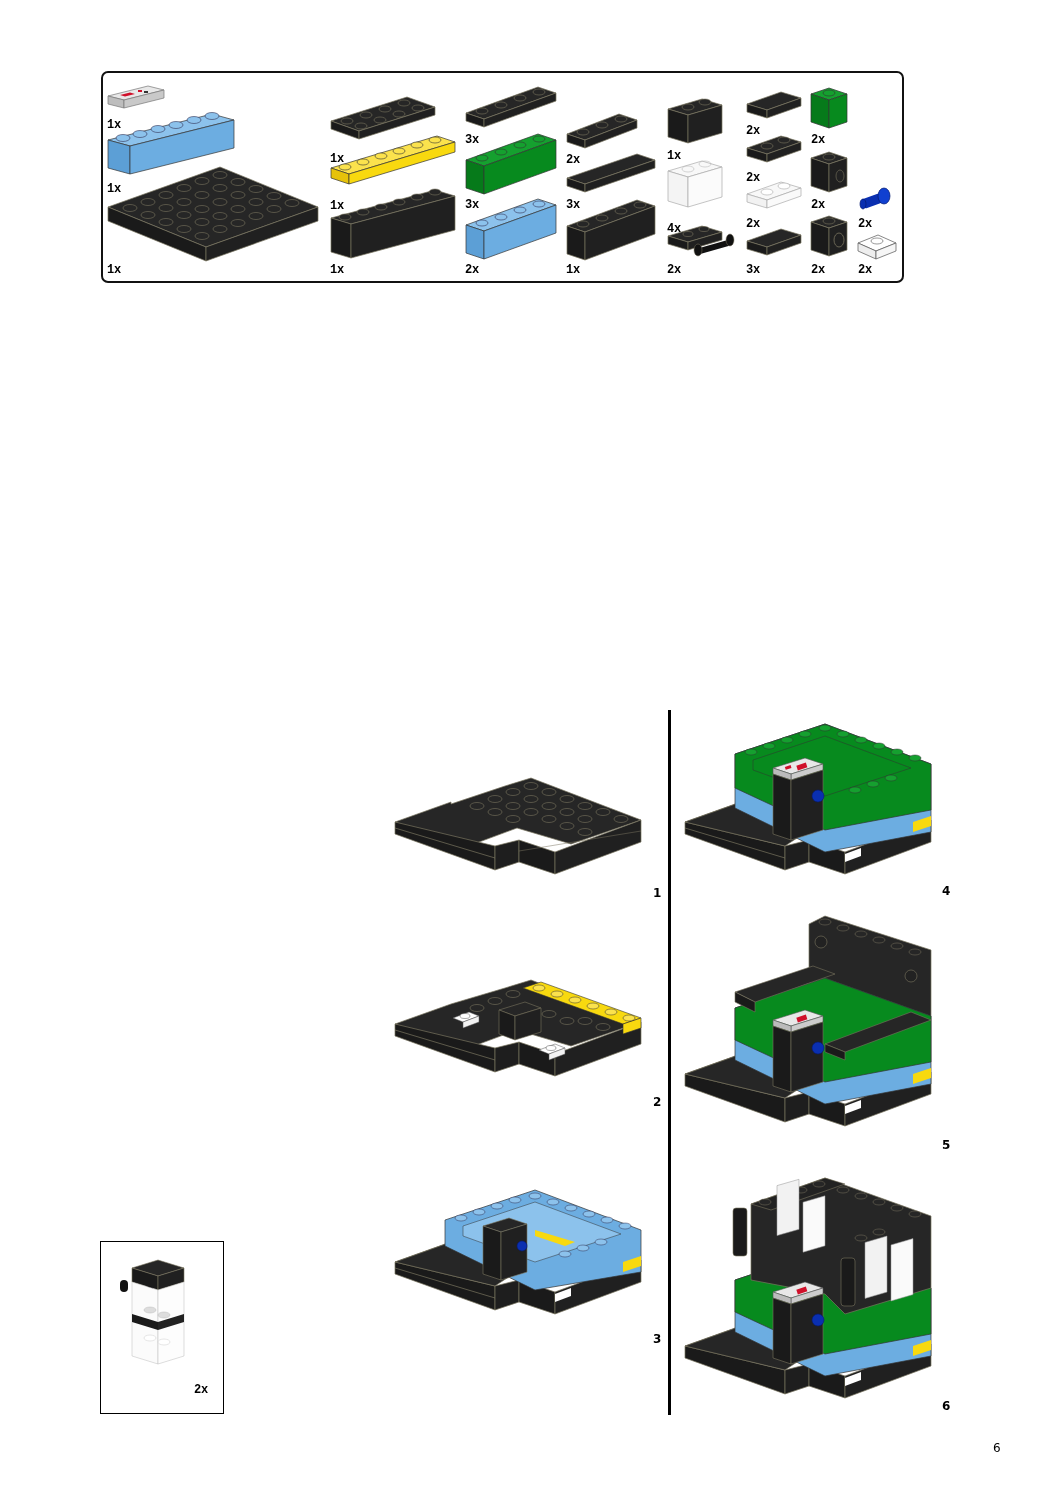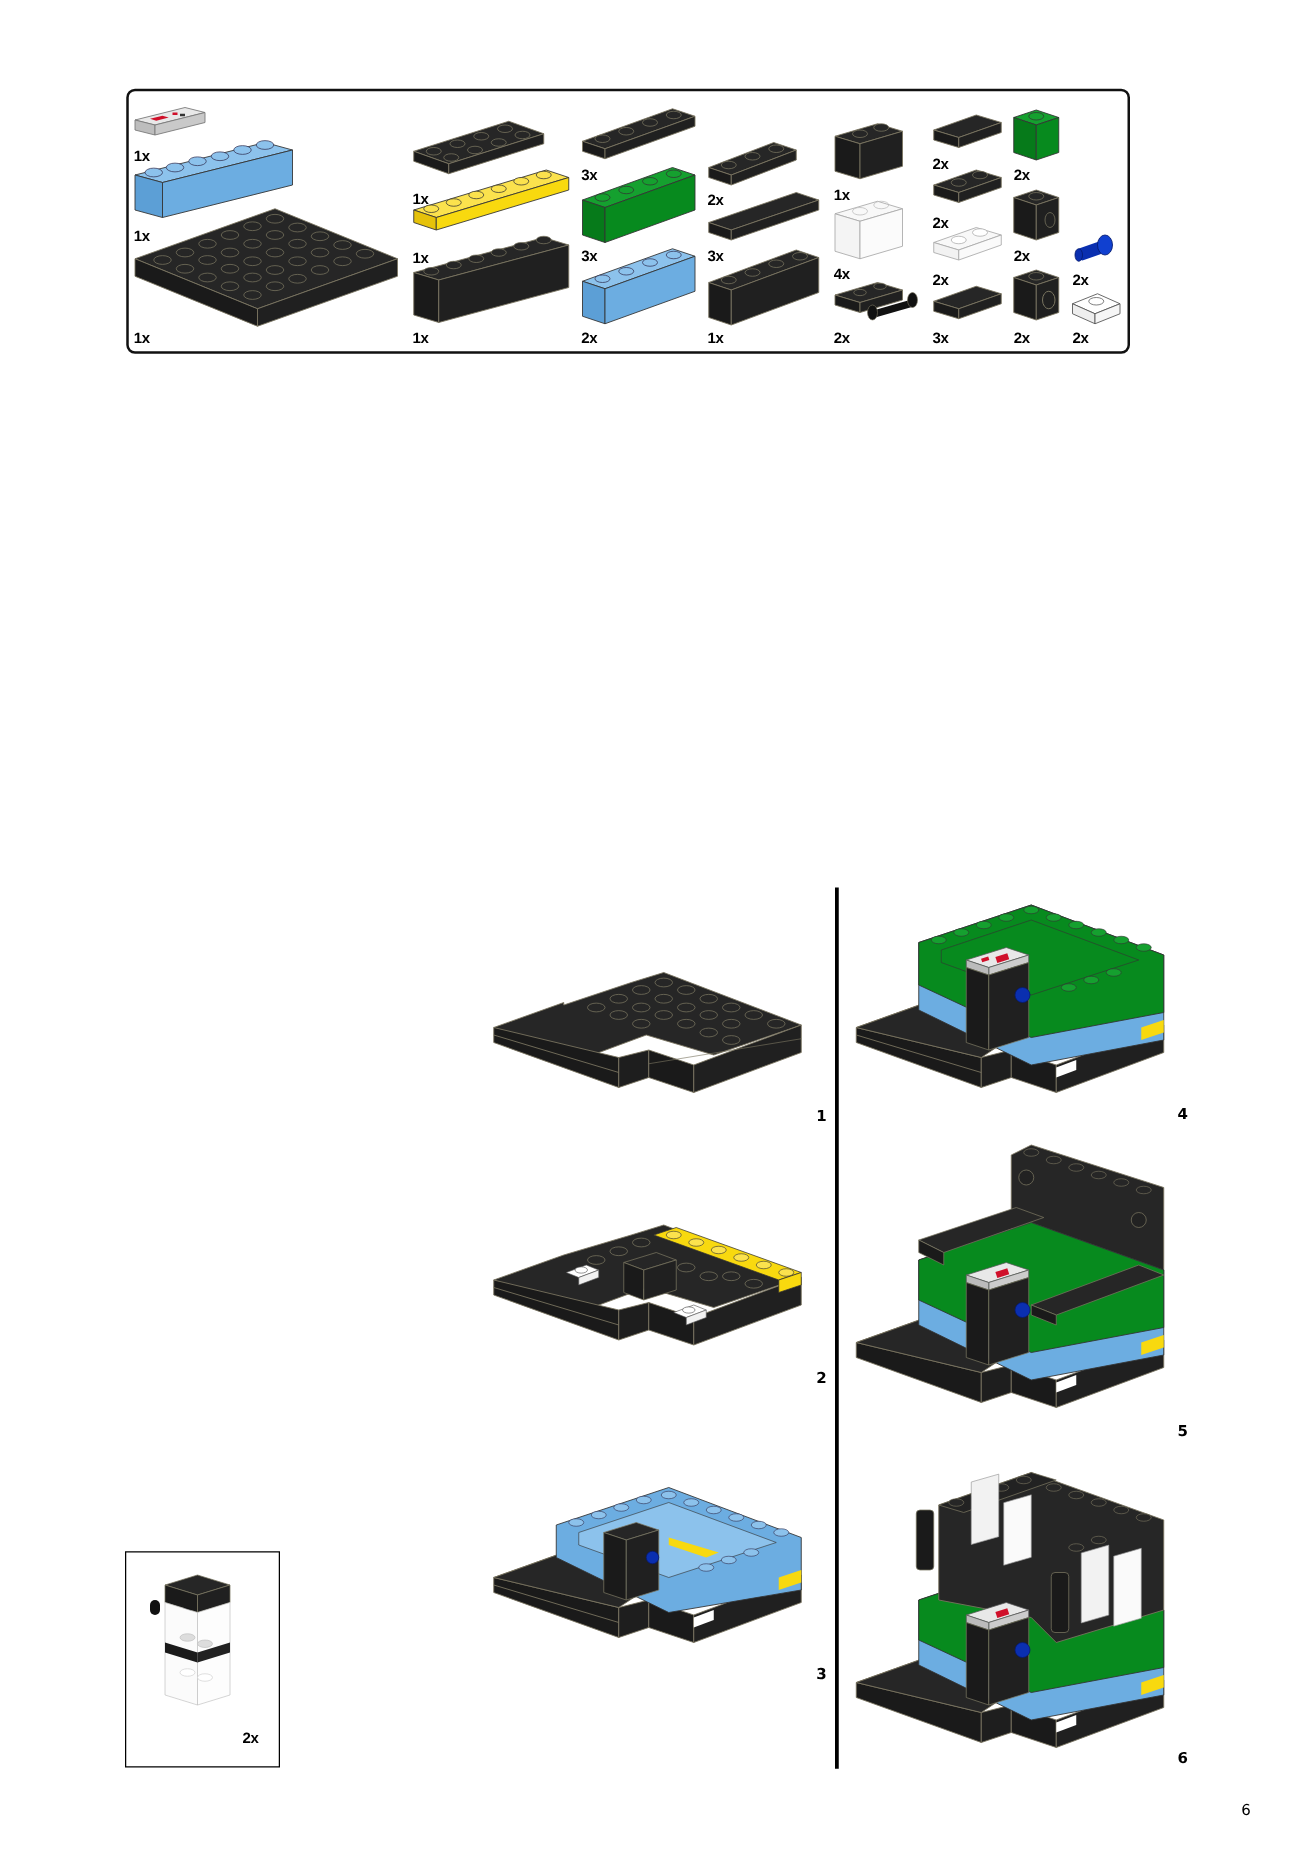--- a/index.html
+++ b/index.html
@@ -1,18 +1,18 @@
 <!DOCTYPE html>
 <html><head>
 <meta charset="utf-8">
 <style>
   html,body{margin:0;padding:0;background:#fff;}
   body{width:1050px;height:1485px;position:relative;overflow:hidden;font-family:"Liberation Sans",sans-serif;}
   .parts-box{position:absolute;left:101px;top:71px;width:803px;height:212px;border:2px solid #111;border-radius:7px;box-sizing:border-box;background:#fff;}
-  .qty{position:absolute;font-family:Liberation Sans, sans-serif;font-weight:bold;font-size:12px;color:#000;letter-spacing:-0.3px;}
+  .qty{position:absolute;font-family:Liberation Mono, monospace;font-weight:bold;font-size:12px;color:#000;letter-spacing:-0.3px;}
   .step-num{position:absolute;font-family:"DejaVu Sans",sans-serif;font-weight:bold;font-size:12px;color:#000;}
   .divider{position:absolute;left:668px;top:710px;width:3px;height:705px;background:#000;}
   .subasm{position:absolute;left:100px;top:1241px;width:124px;height:173px;border:1px solid #000;box-sizing:border-box;background:#fff;}
   .page-num{position:absolute;left:993px;top:1441px;font-family:"DejaVu Sans",sans-serif;font-size:12px;color:#000;}
   svg{position:absolute;overflow:visible;}
 </style>
 </head>
 <body>
 
 <div class="parts-box"></div>
@@ -212,21 +212,21 @@
 
 <svg style="left:668px;top:155px;" width="56" height="56" viewBox="0 0 56 56">
   <polygon points="0,16 34,6 54,12 20,22" fill="#f8f8f8" stroke="#aaa" stroke-width="0.7"></polygon>
   <polygon points="0,16 20,22 20,52 0,46" fill="#f4f4f4" stroke="#aaa" stroke-width="0.7"></polygon>
   <polygon points="20,22 54,12 54,42 20,52" fill="#fbfbfb" stroke="#aaa" stroke-width="0.7"></polygon>
   <g fill="none" stroke="#bbb" stroke-width="0.6">
       <ellipse cx="20" cy="14" rx="6" ry="3"></ellipse>
       <ellipse cx="37" cy="9" rx="6" ry="3"></ellipse>
     </g>
 </svg>
-<div class="qty" style="left:667px;top:212px;">4x</div>
+<div class="qty" style="left:667px;top:222px;">4x</div>
 
 <svg style="left:668px;top:222px;" width="70" height="36" viewBox="0 0 70 36">
   <polygon points="0,14 34,4 54,10 20,20" fill="#262626" stroke="#7a7560" stroke-width="0.7"></polygon>
   <polygon points="0,14 20,20 20,28 0,22" fill="#1a1a1a" stroke="#7a7560" stroke-width="0.7"></polygon>
   <polygon points="20,20 54,10 54,18 20,28" fill="#202020" stroke="#7a7560" stroke-width="0.7"></polygon>
   <g fill="#262626" stroke="#7a7560" stroke-width="0.6">
       <ellipse cx="20" cy="12" rx="5" ry="2.5"></ellipse>
       <ellipse cx="36" cy="7" rx="5" ry="2.5"></ellipse>
     </g>
   <rect x="30" y="22" width="32" height="6" fill="#111" transform="rotate(-16 46 25)"></rect>

